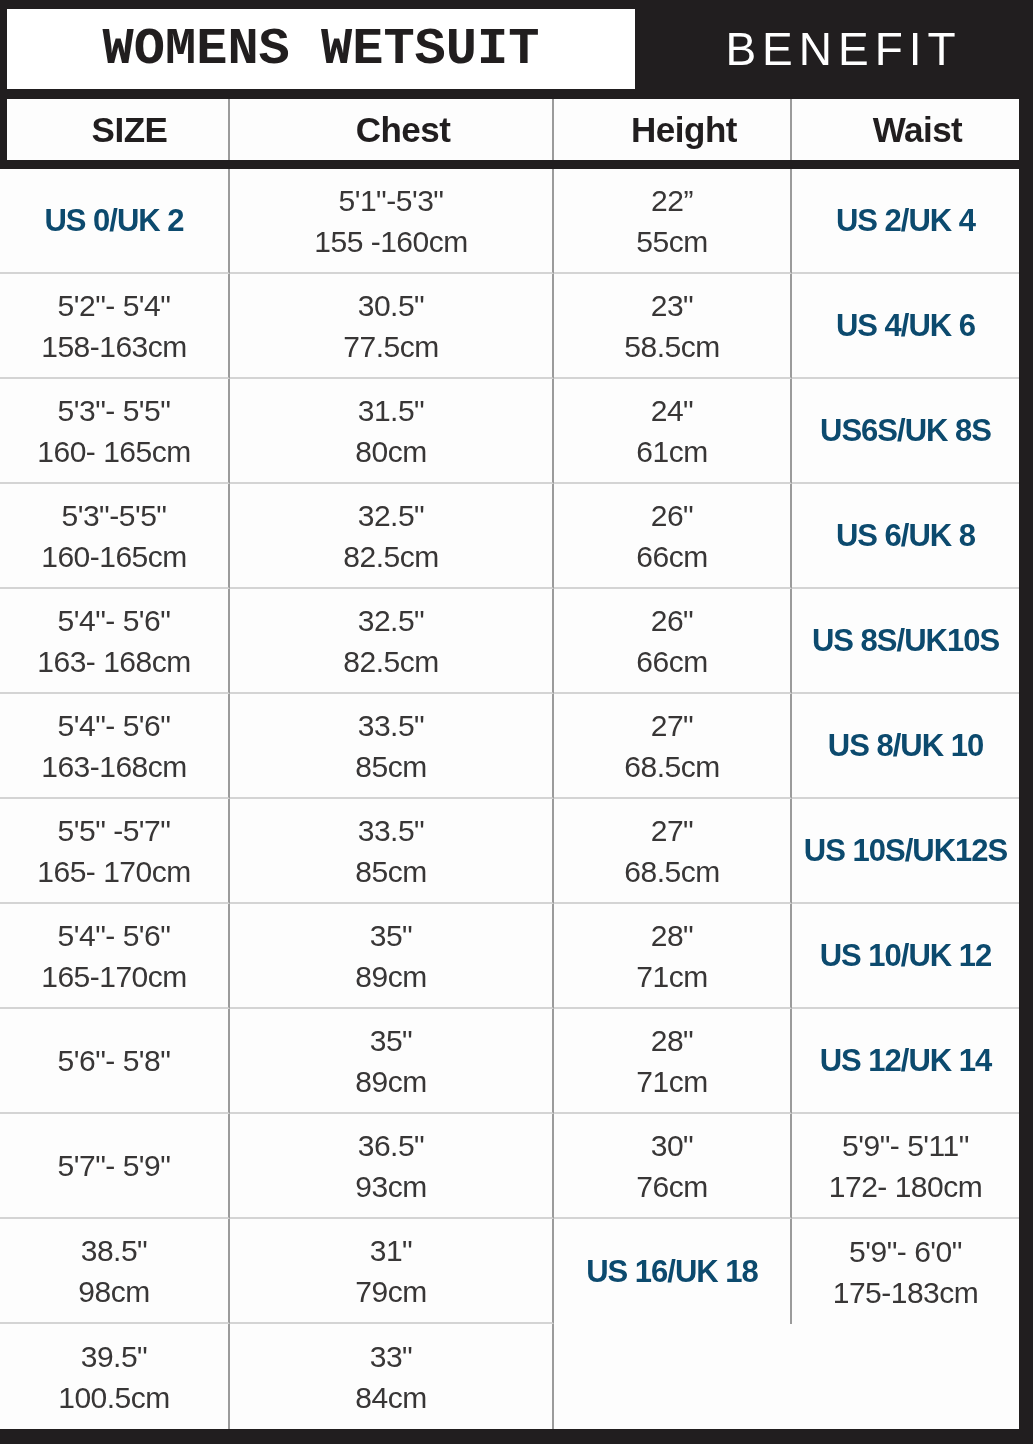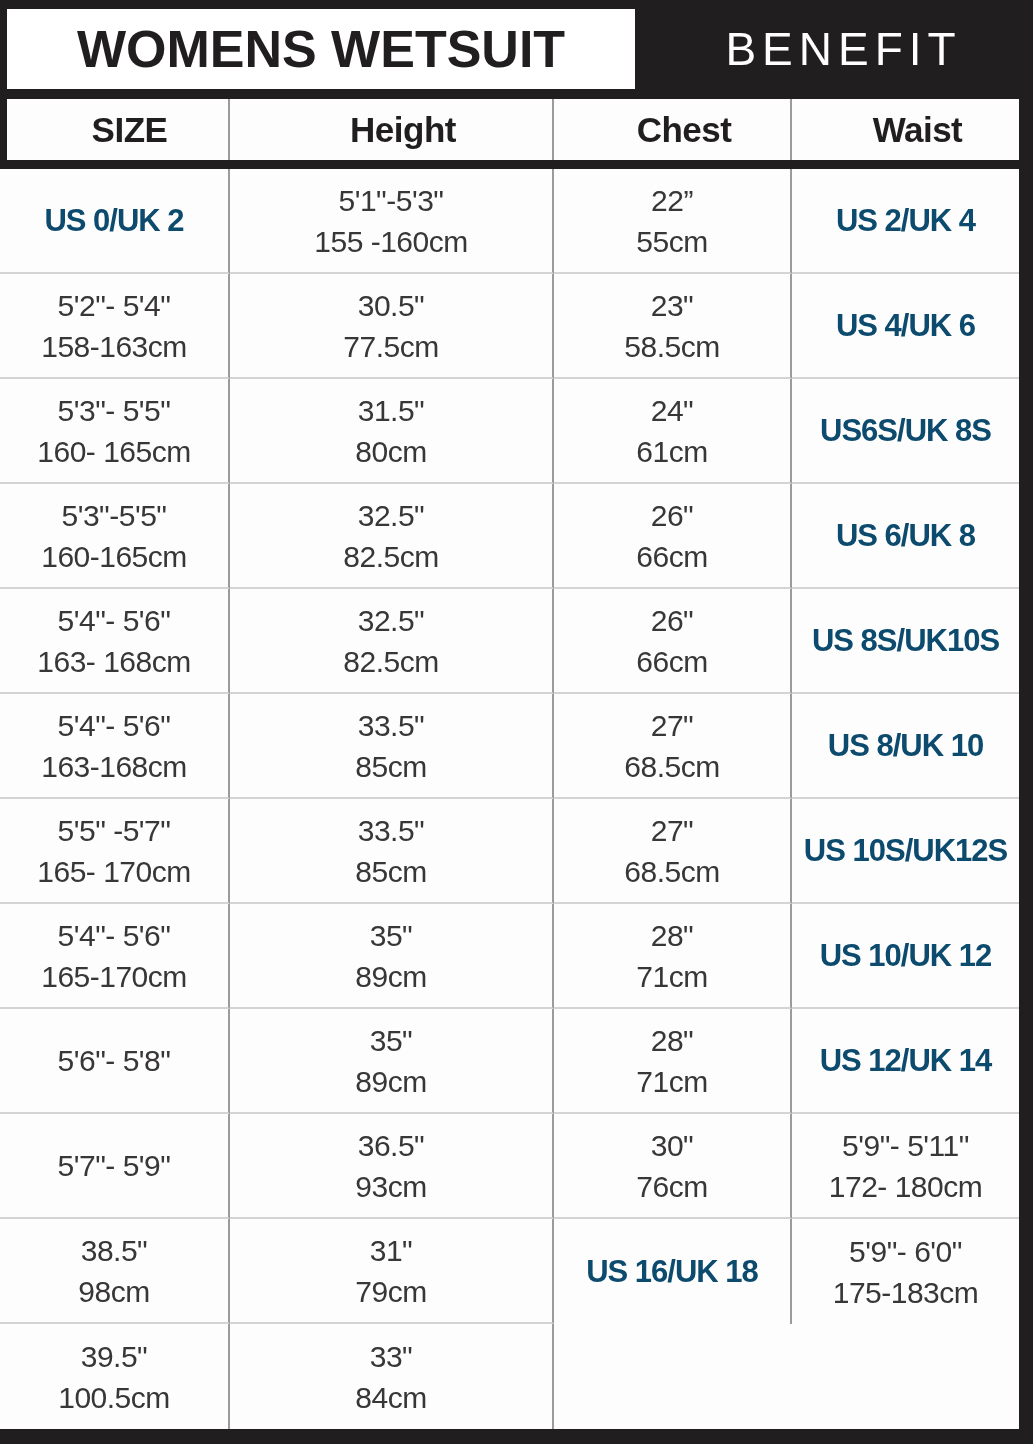--- a/index.html
+++ b/index.html
@@ -18,21 +18,21 @@
   .header-rule{position:absolute;top:160px;left:0;right:3px;height:9px;background:#211e1f;}
 
   
   .title-band{
     position:absolute;top:9px;left:0;right:17px;height:80px;
     display:flex;box-sizing:border-box;border-left:7px solid #211e1f;
     background:#211e1f;
   }
   .title-left{
     width:628px;background:#ffffff;
-    display:flex;align-items:center;justify-content:center;
+    display:flex;align-items:center;justify-content:center;font-family:Liberation Mono, monospace;
   }
   .title-left span{
     font-size:52px;font-weight:700;color:#211e1f;letter-spacing:0px;
     white-space:nowrap;
   }
   .title-right{
     flex:1;display:flex;align-items:center;justify-content:center;padding-left:33px;
   }
   .title-right span{
     font-size:46px;font-weight:400;color:#ffffff;letter-spacing:6px;
@@ -85,22 +85,22 @@
       <span>WOMENS WETSUIT</span>
     </div>
     <div class="title-right">
       <span>BENEFIT</span>
     </div>
   </div>
   <div class="title-rule"></div>
 
   <div class="header-row">
     <div class="hcell">SIZE</div>
+    <div class="hcell">Chest</div>
     <div class="hcell">Height</div>
-    <div class="hcell">Chest</div>
     <div class="hcell">Waist</div>
   </div>
   <div class="header-rule"></div>
 
   <div class="body">
 
     <div class="cell size">US 0/UK 2</div>
     <div class="cell">
         <span class="l">5'1"-5'3"</span>
         <span class="l">155 -160cm</span>

